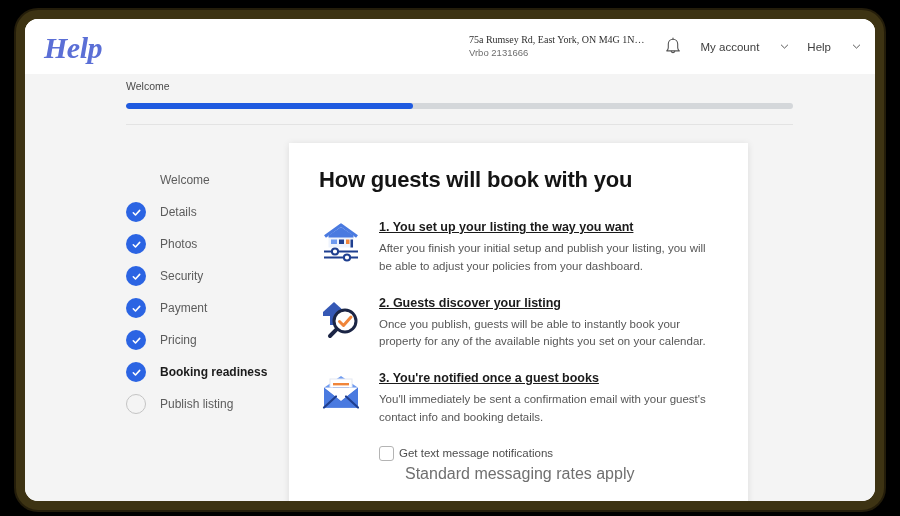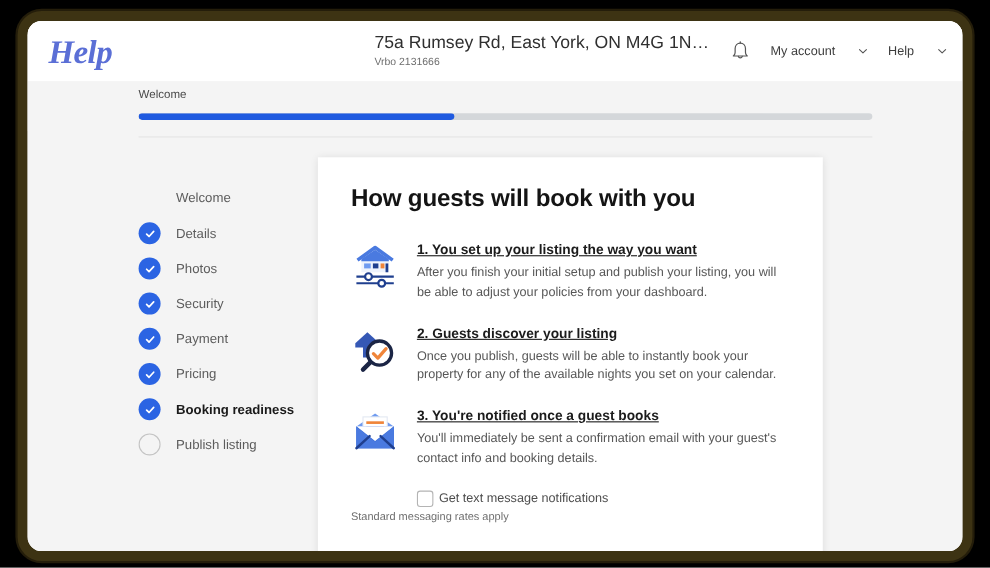--- a/index.html
+++ b/index.html
@@ -68,21 +68,21 @@
     position: absolute;
     right: 14px;
     top: 0;
     height: 55px;
     display: flex;
     align-items: center;
     gap: 18px;
   }
 
   #listing-info { text-align: left; line-height: 1.35; }
-  #listing-address { font-size: 16px; color: #2f2f2f; }
+  #listing-address { font-size: 10px; color: #2f2f2f; font-family: Liberation Serif, serif; }
   #listing-id { font-size: 9.5px; color: #6d6d6d; margin-top: 1px; }
 
   .bell-wrap { width: 20px; height: 22px; position: relative; cursor: pointer; }
 
   .menu-link {
     font-size: 11.5px;
     color: #3d3d3d;
     display: flex;
     align-items: center;
     gap: 21px;
@@ -207,22 +207,23 @@
   }
   #sms-box {
     width: 15px; height: 15px;
     border: 1.5px solid #b4b4b4;
     border-radius: 3px;
     background: #fff;
     flex: 0 0 15px;
   }
   #sms-label { font-size: 11.5px; color: #4d4d4d; }
   #sms-note {
-    font-size: 10px;
+    font-size: 16px;
     color: #6f6f6f;
+    margin-left: 86px;
     margin-top: 4px;
   }
 </style>
 </head>
 <body>
 
 <div id="device-frame">
  <div id="viewport">
 
   <div id="topbar">

